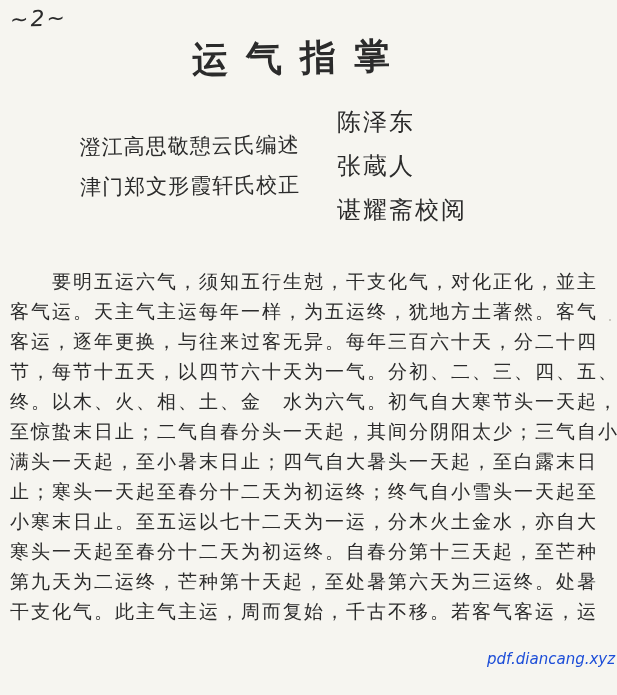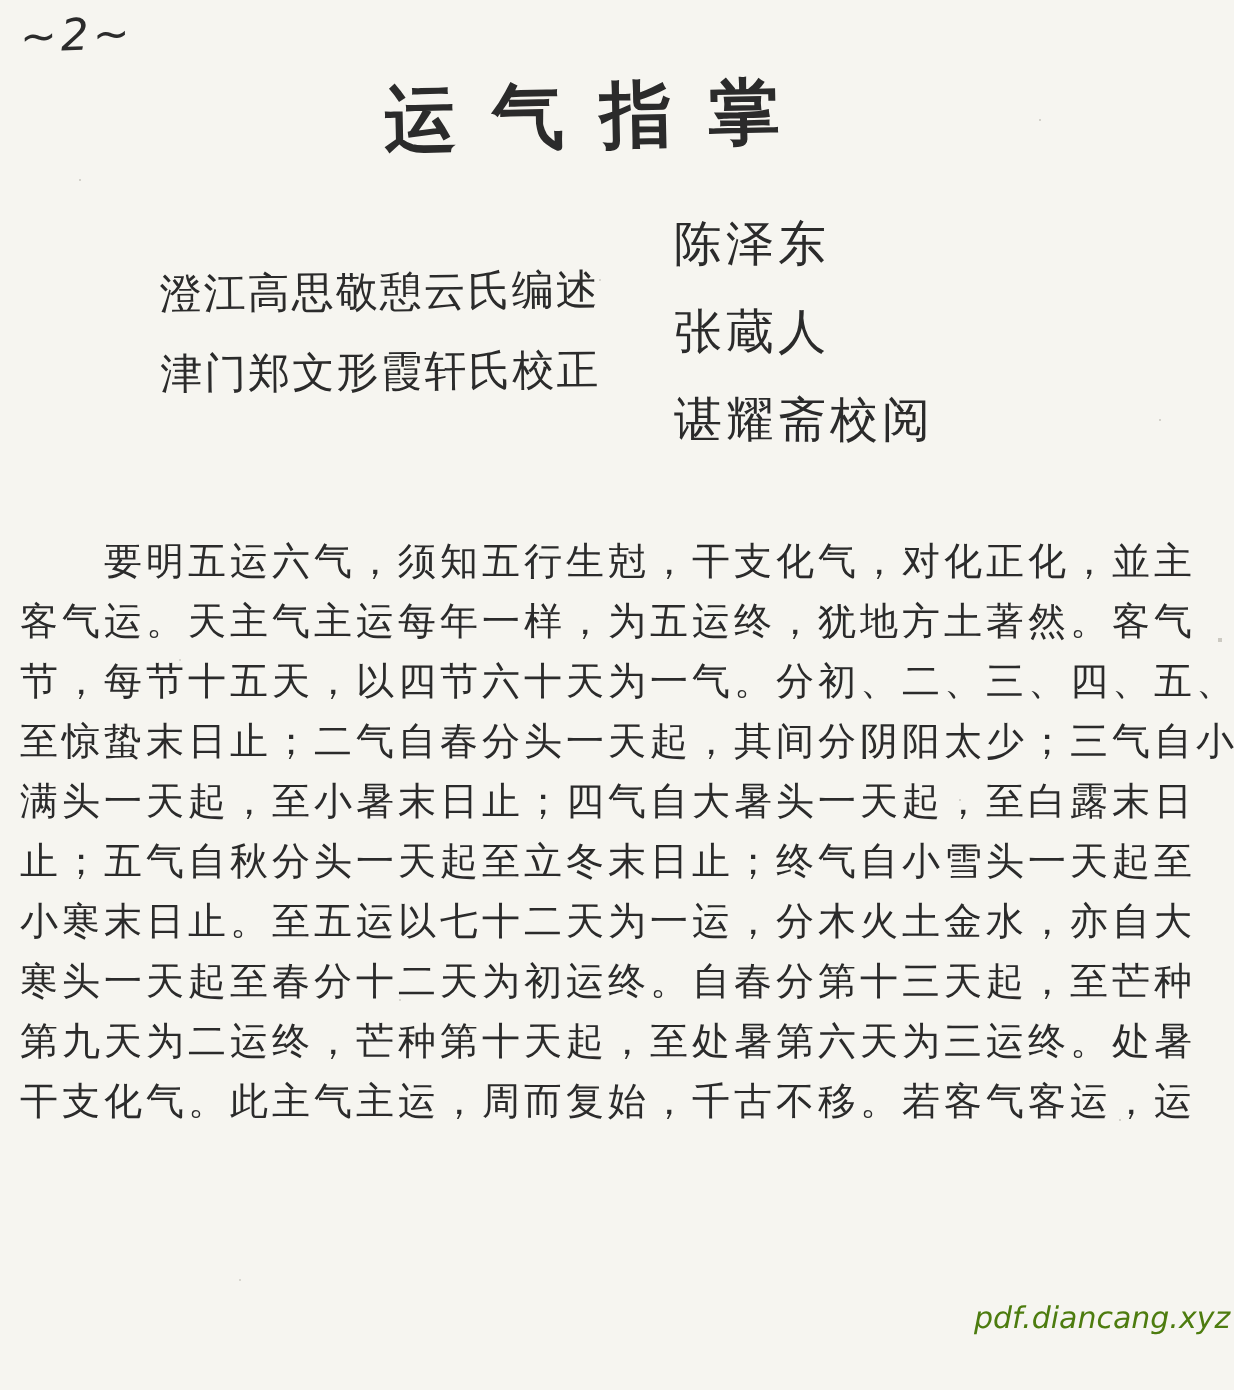--- a/index.html
+++ b/index.html
@@ -76,25 +76,27 @@
   </div>
 
   <div class="byline-left">
     <div>澄江高思敬憩云氏编述</div>
     <div>津门郑文形霞轩氏校正</div>
   </div>
 
   <div class="body">
     <div class="line indent">要明五运六气，须知五行生尅，干支化气，对化正化，並主</div>
     <div class="line">客气运。天主气主运每年一样，为五运终，犹地方土著然。客气</div>
+    <div class="line">客运，逐年更换，与往来过客无异。每年三百六十天，分二十四</div>
     <div class="line">节，每节十五天，以四节六十天为一气。分初、二、三、四、五、</div>
+    <div class="line">终。以木、火、相、土、金　水为六气。初气自大寒节头一天起，</div>
     <div class="line">至惊蛰末日止；二气自春分头一天起，其间分阴阳太少；三气自小</div>
     <div class="line">满头一天起，至小暑末日止；四气自大暑头一天起，至白露末日</div>
-    <div class="line">止；五气自秋分头一天起至立冬末日止；终气自小雪头一天起至</div>
+    <div class="line">止；寒头一天起至春分十二天为初运终；终气自小雪头一天起至</div>
     <div class="line">小寒末日止。至五运以七十二天为一运，分木火土金水，亦自大</div>
     <div class="line">寒头一天起至春分十二天为初运终。自春分第十三天起，至芒种</div>
     <div class="line">第九天为二运终，芒种第十天起，至处暑第六天为三运终。处暑</div>
     <div class="line">干支化气。此主气主运，周而复始，千古不移。若客气客运，运</div>
   </div>
 
-  <div class="watermark" style="color: #4d7c0f;">pdf.diancang.xyz</div>
+  <div class="watermark" style="color: #1d4ed8;">pdf.diancang.xyz</div>
 
 </div>
 
 </body></html>

